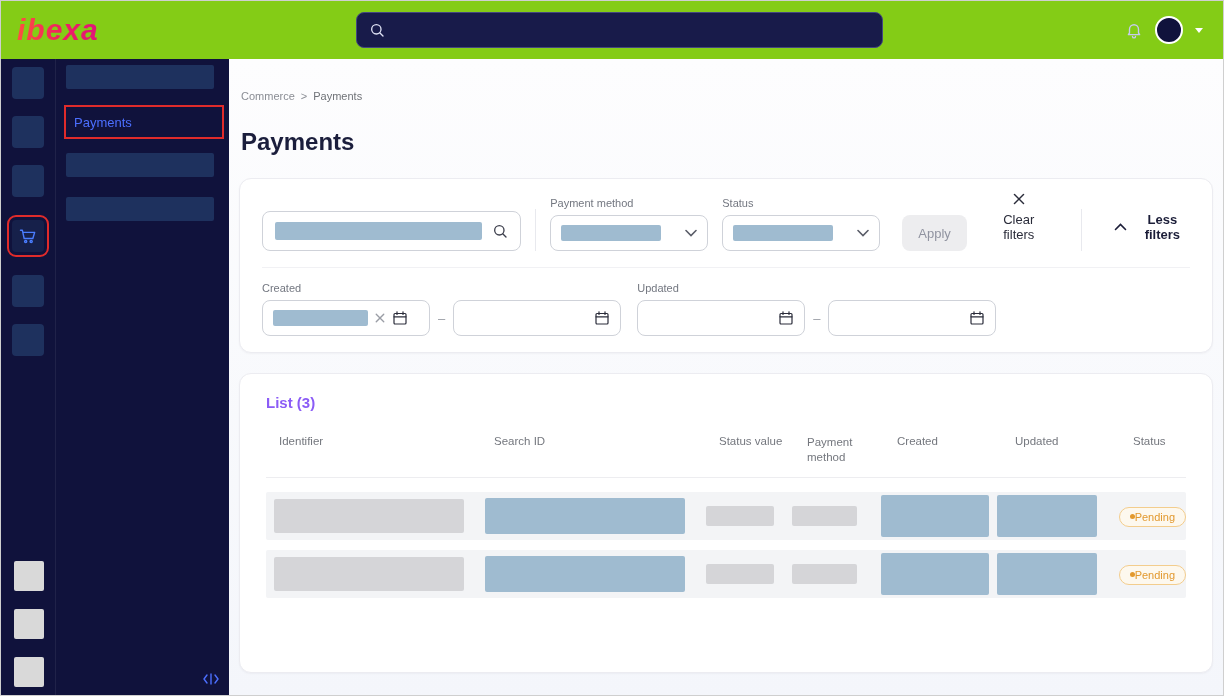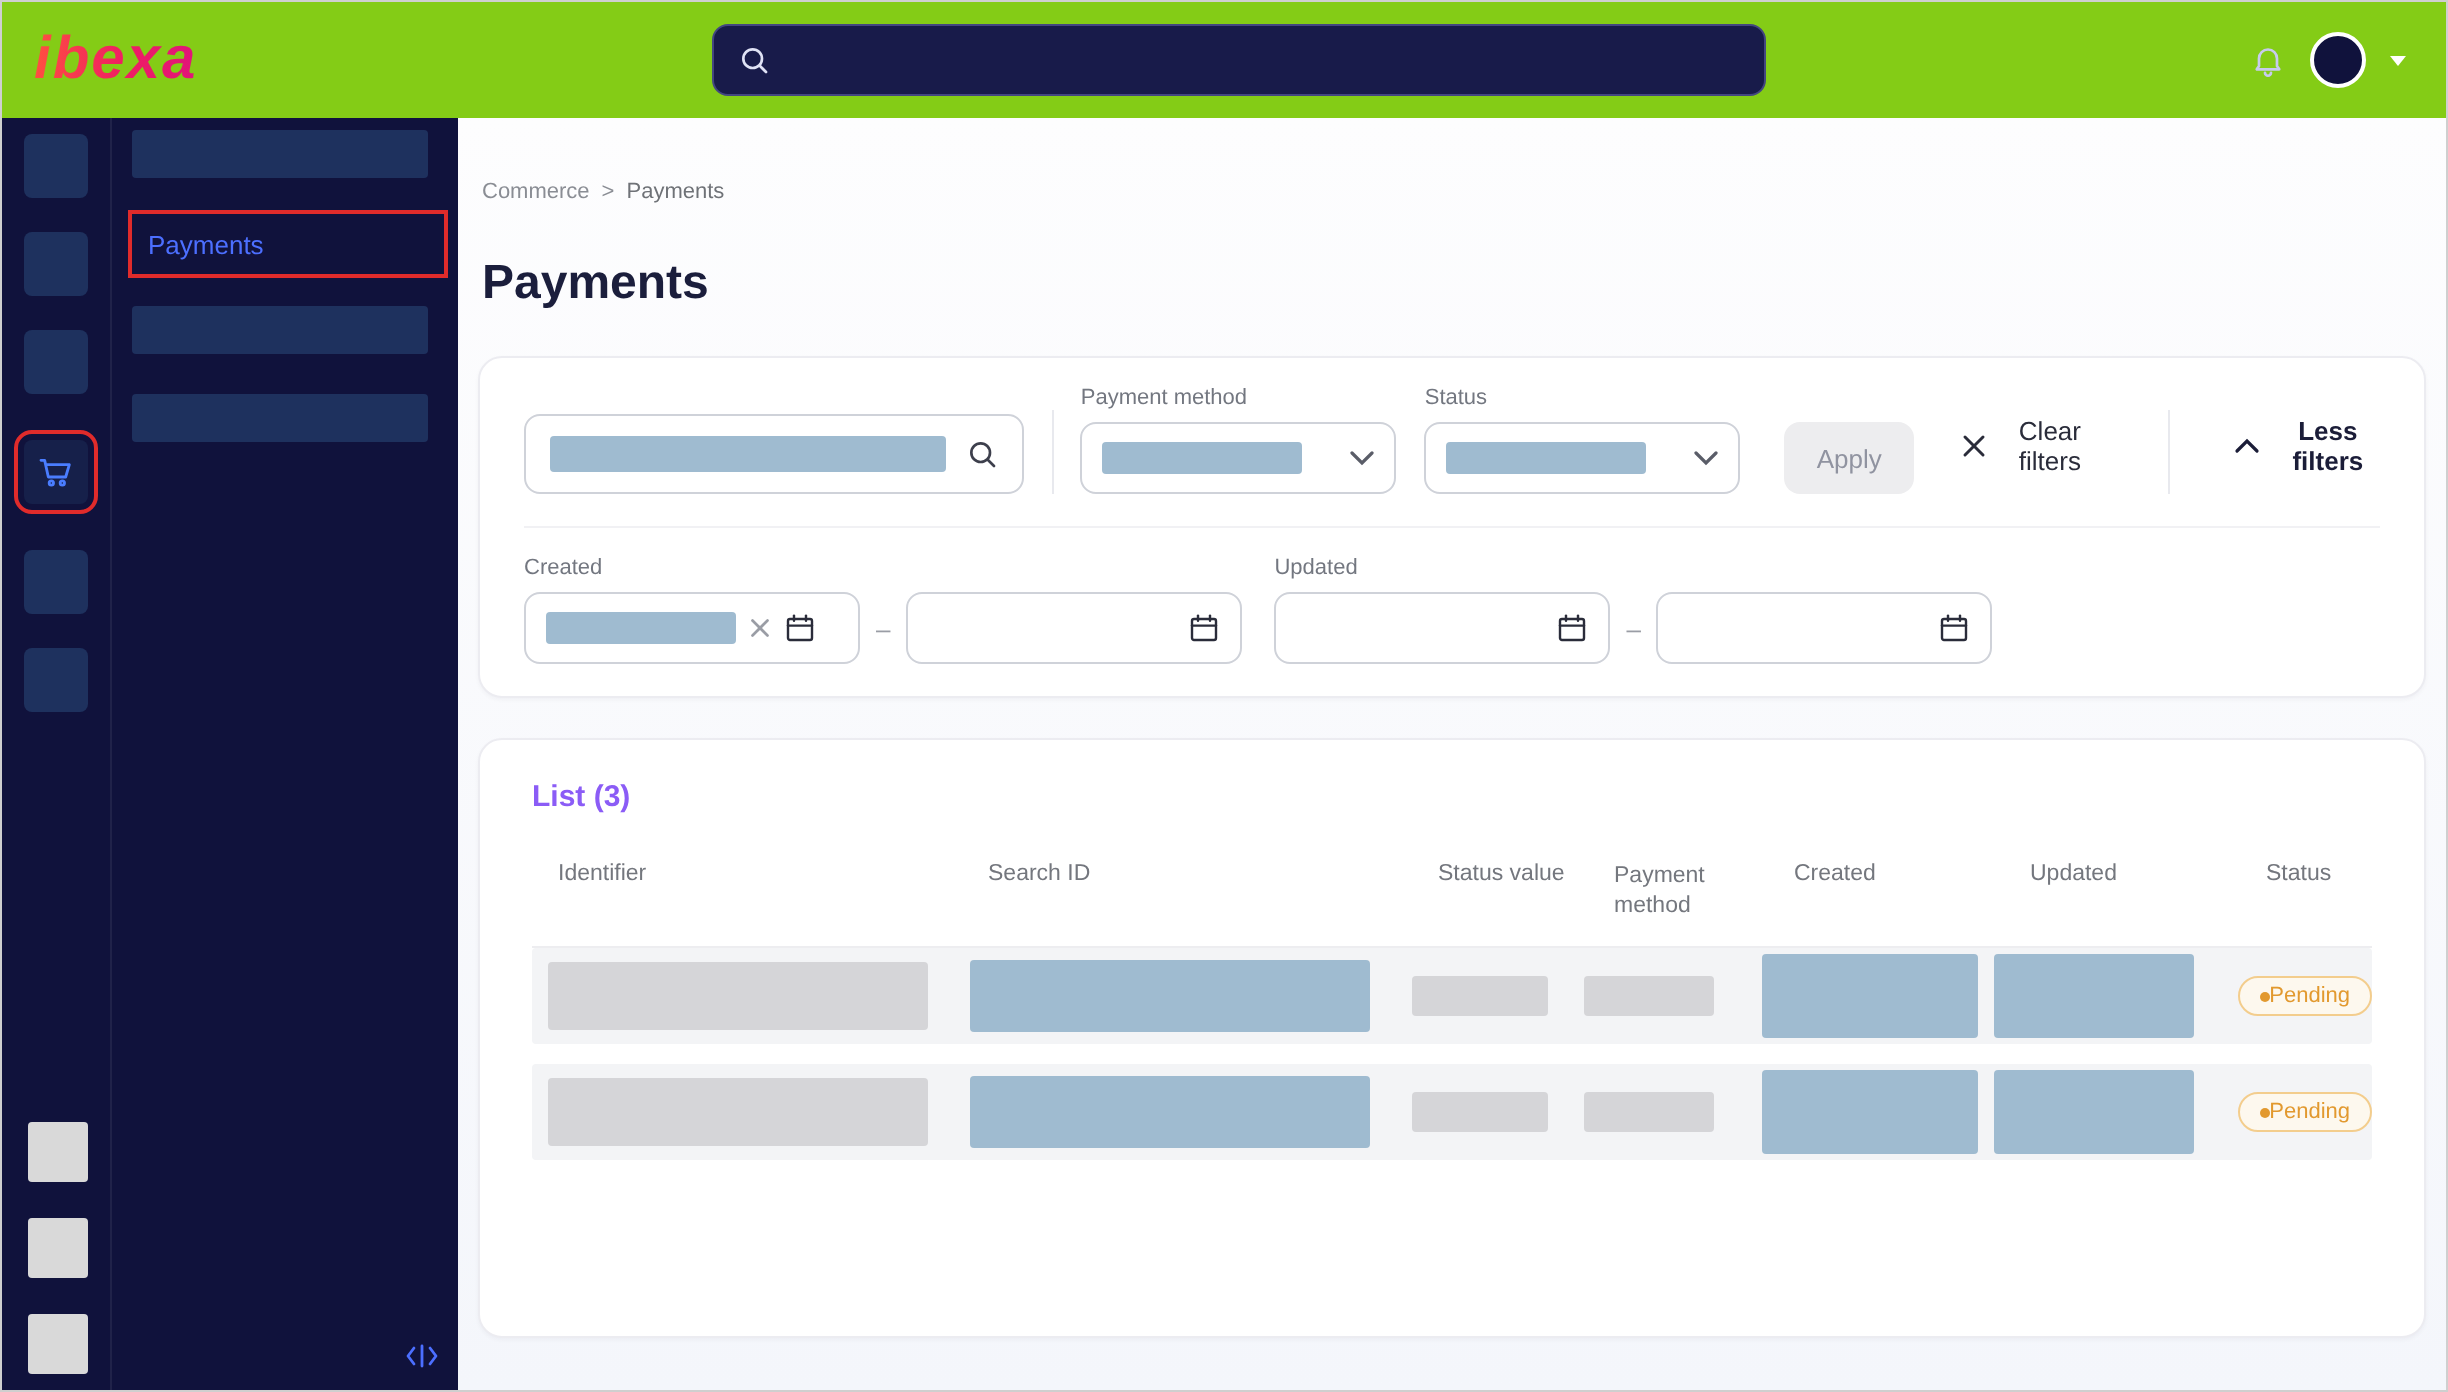--- a/index.html
+++ b/index.html
@@ -57,36 +57,36 @@
   .search-box { width:300px; height:40px; border:1px solid #cfd2d9; border-radius:8px; display:flex; align-items:center; padding:0 12px; gap:10px; background:#fff; }
   .ph-blue { background:#9fbbd0; border-radius:2px; }
   .ph-gray { background:#d5d5d8; border-radius:2px; }
   .search-box .ph-blue { height:18px; flex:1; }
   .vdiv { width:1px; height:42px; background:#e8e9ee; align-self:flex-end; }
   .field { display:flex; flex-direction:column; }
   .field-label { font-size:11px; color:#737780; margin-bottom:6px; }
   .select-box { width:158px; height:36px; border:1px solid #cfd2d9; border-radius:8px; display:flex; align-items:center; justify-content:space-between; padding:0 10px; background:#fff; cursor:pointer; }
   .select-box .ph-blue { width:100px; height:16px; }
   .btn-apply { height:36px; padding:0 16px; background:#ededef; border:none; border-radius:8px; color:#9093a0; font-size:13px; font-family:inherit; margin-left:8px; }
-  .btn-clear { display:flex; align-items:center; gap:7px; font-size:13px; color:#2a2c3a; background:none; border:none; font-family:inherit; margin:0 6px 9px 10px; cursor:pointer; }
+  .btn-clear { display:flex; align-items:center; gap:7px; font-size:13px; color:#2a2c3a; background:none; border:none; font-family:inherit; margin:0 6px 9px 10px; cursor:pointer;flex-direction:column; }
   .btn-less { display:flex; align-items:center; gap:8px; font-size:13px; font-weight:700; color:#1b1d38; background:none; border:none; font-family:inherit; margin-left:18px; margin-bottom:9px; cursor:pointer; }
   .spacer { margin-left:auto; }
 
   .frow2 { margin-top:16px; padding-top:14px; border-top:1px solid #f1f1f4; gap:16px; }
   .date-pair { display:flex; align-items:center; gap:8px; }
   .date-box { width:168px; height:36px; border:1px solid #cfd2d9; border-radius:8px; display:flex; align-items:center; padding:0 10px; gap:7px; background:#fff; }
   .date-box .ph-blue { width:95px; height:16px; }
   .date-box.empty { justify-content:flex-end; }
   .dash { color:#9a9da5; font-size:13px; }
   .icon { display:inline-flex; }
 
   
   .list-card { padding:20px 26px 26px 26px; min-height:300px; }
   .list-title { font-size:15px; font-weight:700; color:#8b5cf6; margin-bottom:24px; }
-  .thead { display:flex; align-items:flex-start; color:#74777e; font-size:11.5px; padding:0 0 12px 0; border-bottom:1px solid #ededf0; }
+  .thead { display:flex; align-items:flex-start; color:#74777e; font-size:11.5px; padding:0 0 12px 0; border-bottom:1px solid #ededf0; margin-bottom:14px; }
   .col { padding-left:13px; }
   .col-identifier { width:215px; }
   .col-order { width:225px; }
   .col-total { width:88px; }
   .col-method { width:90px; }
   .col-method .wrap { display:block; width:56px; line-height:1.3; }
   .col-created { width:118px; }
   .col-updated { width:118px; }
   .col-status { flex:1; }
   .trow { display:flex; align-items:center; background:#f3f4f6; height:48px; margin-bottom:10px; border-radius:2px; }

